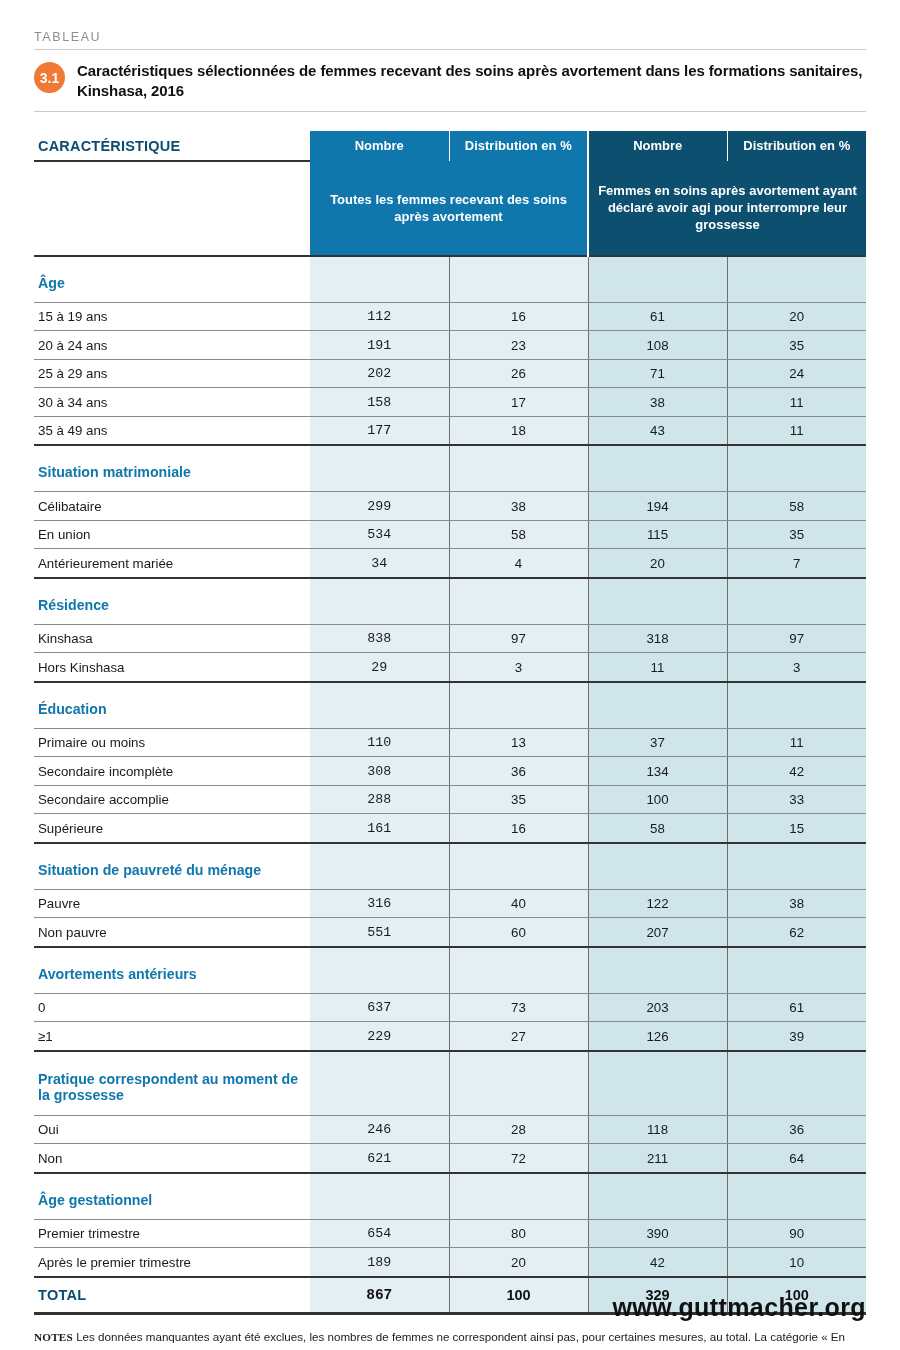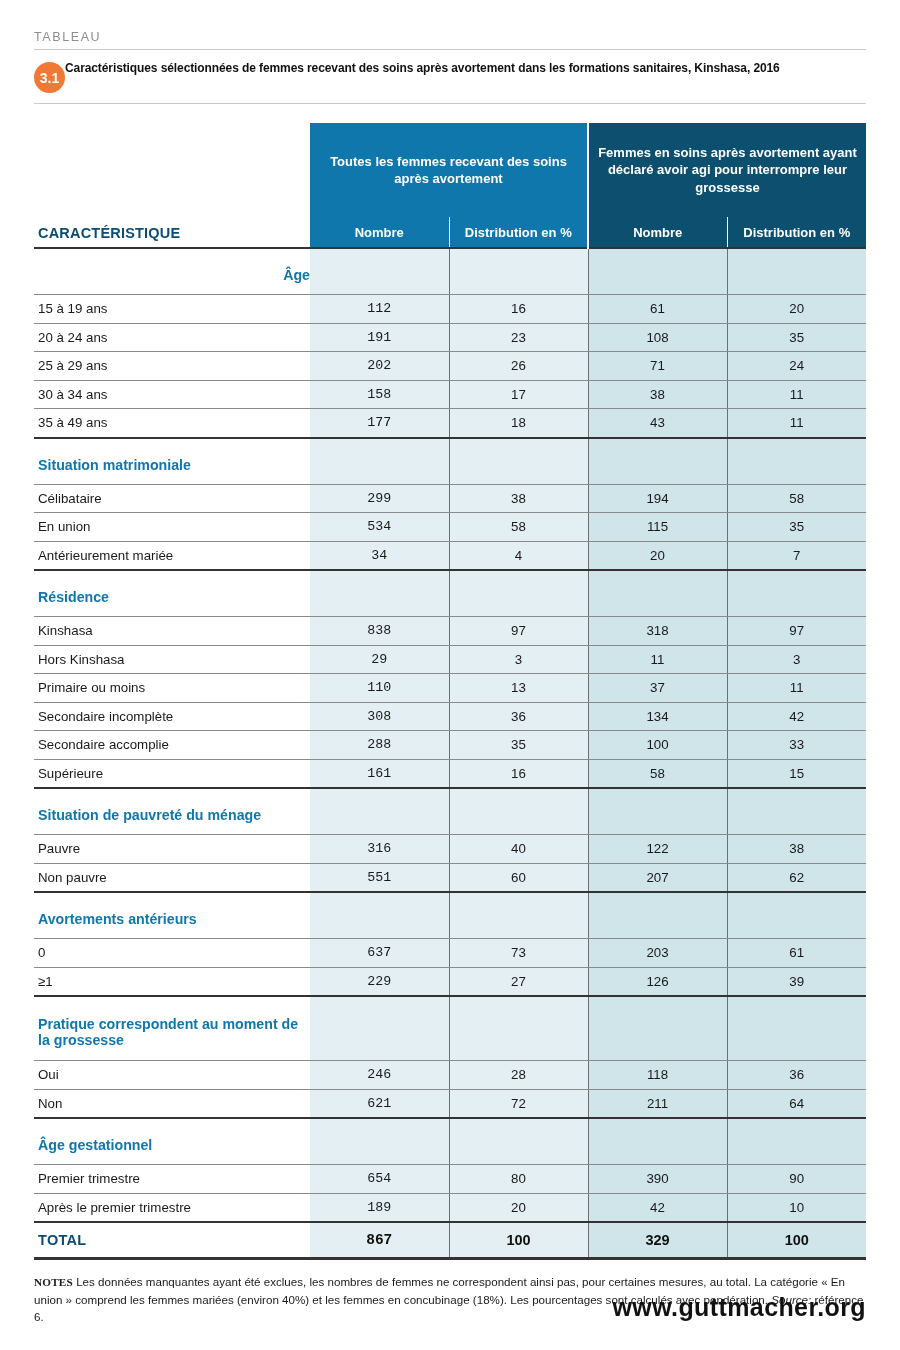--- a/index.html
+++ b/index.html
@@ -48,22 +48,22 @@
     background: #f07a35;
     color: #ffffff;
     font-size: 14px;
     font-weight: bold;
     display: flex;
     align-items: center;
     justify-content: center;
     margin-top: 1px;
   }
   .title-text {
-    margin-left: 0;
-    font-size: 12px;
+    margin-left: 12px;
+    font-size: 15px;
     font-weight: bold;
     line-height: 1.33;
     color: #111111;
     letter-spacing: -0.1px;
   }
   .rule-bottom {
     border-top: 1px solid #c9c9c9;
   }
 
   
@@ -154,21 +154,21 @@
     border-top: 2px solid #333333;
   }
   tr.section td.char {
     color: #1077ac;
     font-weight: bold;
     font-size: 14.2px;
     vertical-align: middle;
     padding-top: 7px;
   }
   tr.section.tall td { height: 56px; }
-  tr.section.first td { border-top: 2px solid #333333; text-align: right; }
+  tr.section.first td { border-top: 2px solid #333333; }
 
   
   tr.total td {
     height: 34px;
     font-weight: bold;
     font-size: 14.5px;
     border-top: 2px solid #333333;
     border-bottom: 3px solid #333333;
   }
   tr.total td.char {
@@ -216,31 +216,31 @@
   <table class="main">
     <colgroup>
       <col class="c-char">
         <col class="c-n1">
         <col class="c-p1">
         <col class="c-n2">
         <col class="c-p2">
     </colgroup>
     <thead>
       <tr>
-        <th class="spacer-head"></th>
-        <th class="grp grp-a" colspan="2">Toutes les femmes recevant des soins après avortement</th>
-        <th class="grp grp-b" colspan="2">Femmes en soins après avortement ayant déclaré avoir agi pour interrompre leur grossesse</th>
-      </tr>
-      <tr>
         <th class="char-head">CARACTÉRISTIQUE</th>
         <th class="sub sub-a">Nombre</th>
         <th class="sub sub-a2">Distribution en %</th>
         <th class="sub sub-b">Nombre</th>
         <th class="sub sub-b2">Distribution en %</th>
       </tr>
+      <tr>
+        <th class="spacer-head"></th>
+        <th class="grp grp-a" colspan="2">Toutes les femmes recevant des soins après avortement</th>
+        <th class="grp grp-b" colspan="2">Femmes en soins après avortement ayant déclaré avoir agi pour interrompre leur grossesse</th>
+      </tr>
     </thead>
     <tbody id="table-body">
         <tr class="section first">
           <td class="char">Âge</td>
           <td class="num g1"></td>
           <td class="num g1b"></td>
           <td class="num g3"></td>
           <td class="num g4"></td>
         </tr>
         <tr>
@@ -319,20 +319,27 @@
           <td class="num g1b">97</td>
           <td class="num g3">318</td>
           <td class="num g4">97</td>
         </tr>
         <tr>
           <td class="char">Hors Kinshasa</td>
           <td class="num g1">29</td>
           <td class="num g1b">3</td>
           <td class="num g3">11</td>
           <td class="num g4">3</td>
+        </tr>
+        <tr class="section">
+          <td class="char">Éducation</td>
+          <td class="num g1"></td>
+          <td class="num g1b"></td>
+          <td class="num g3"></td>
+          <td class="num g4"></td>
         </tr>
         <tr>
           <td class="char">Primaire ou moins</td>
           <td class="num g1">110</td>
           <td class="num g1b">13</td>
           <td class="num g3">37</td>
           <td class="num g4">11</td>
         </tr>
         <tr>
           <td class="char">Secondaire incomplète</td>

